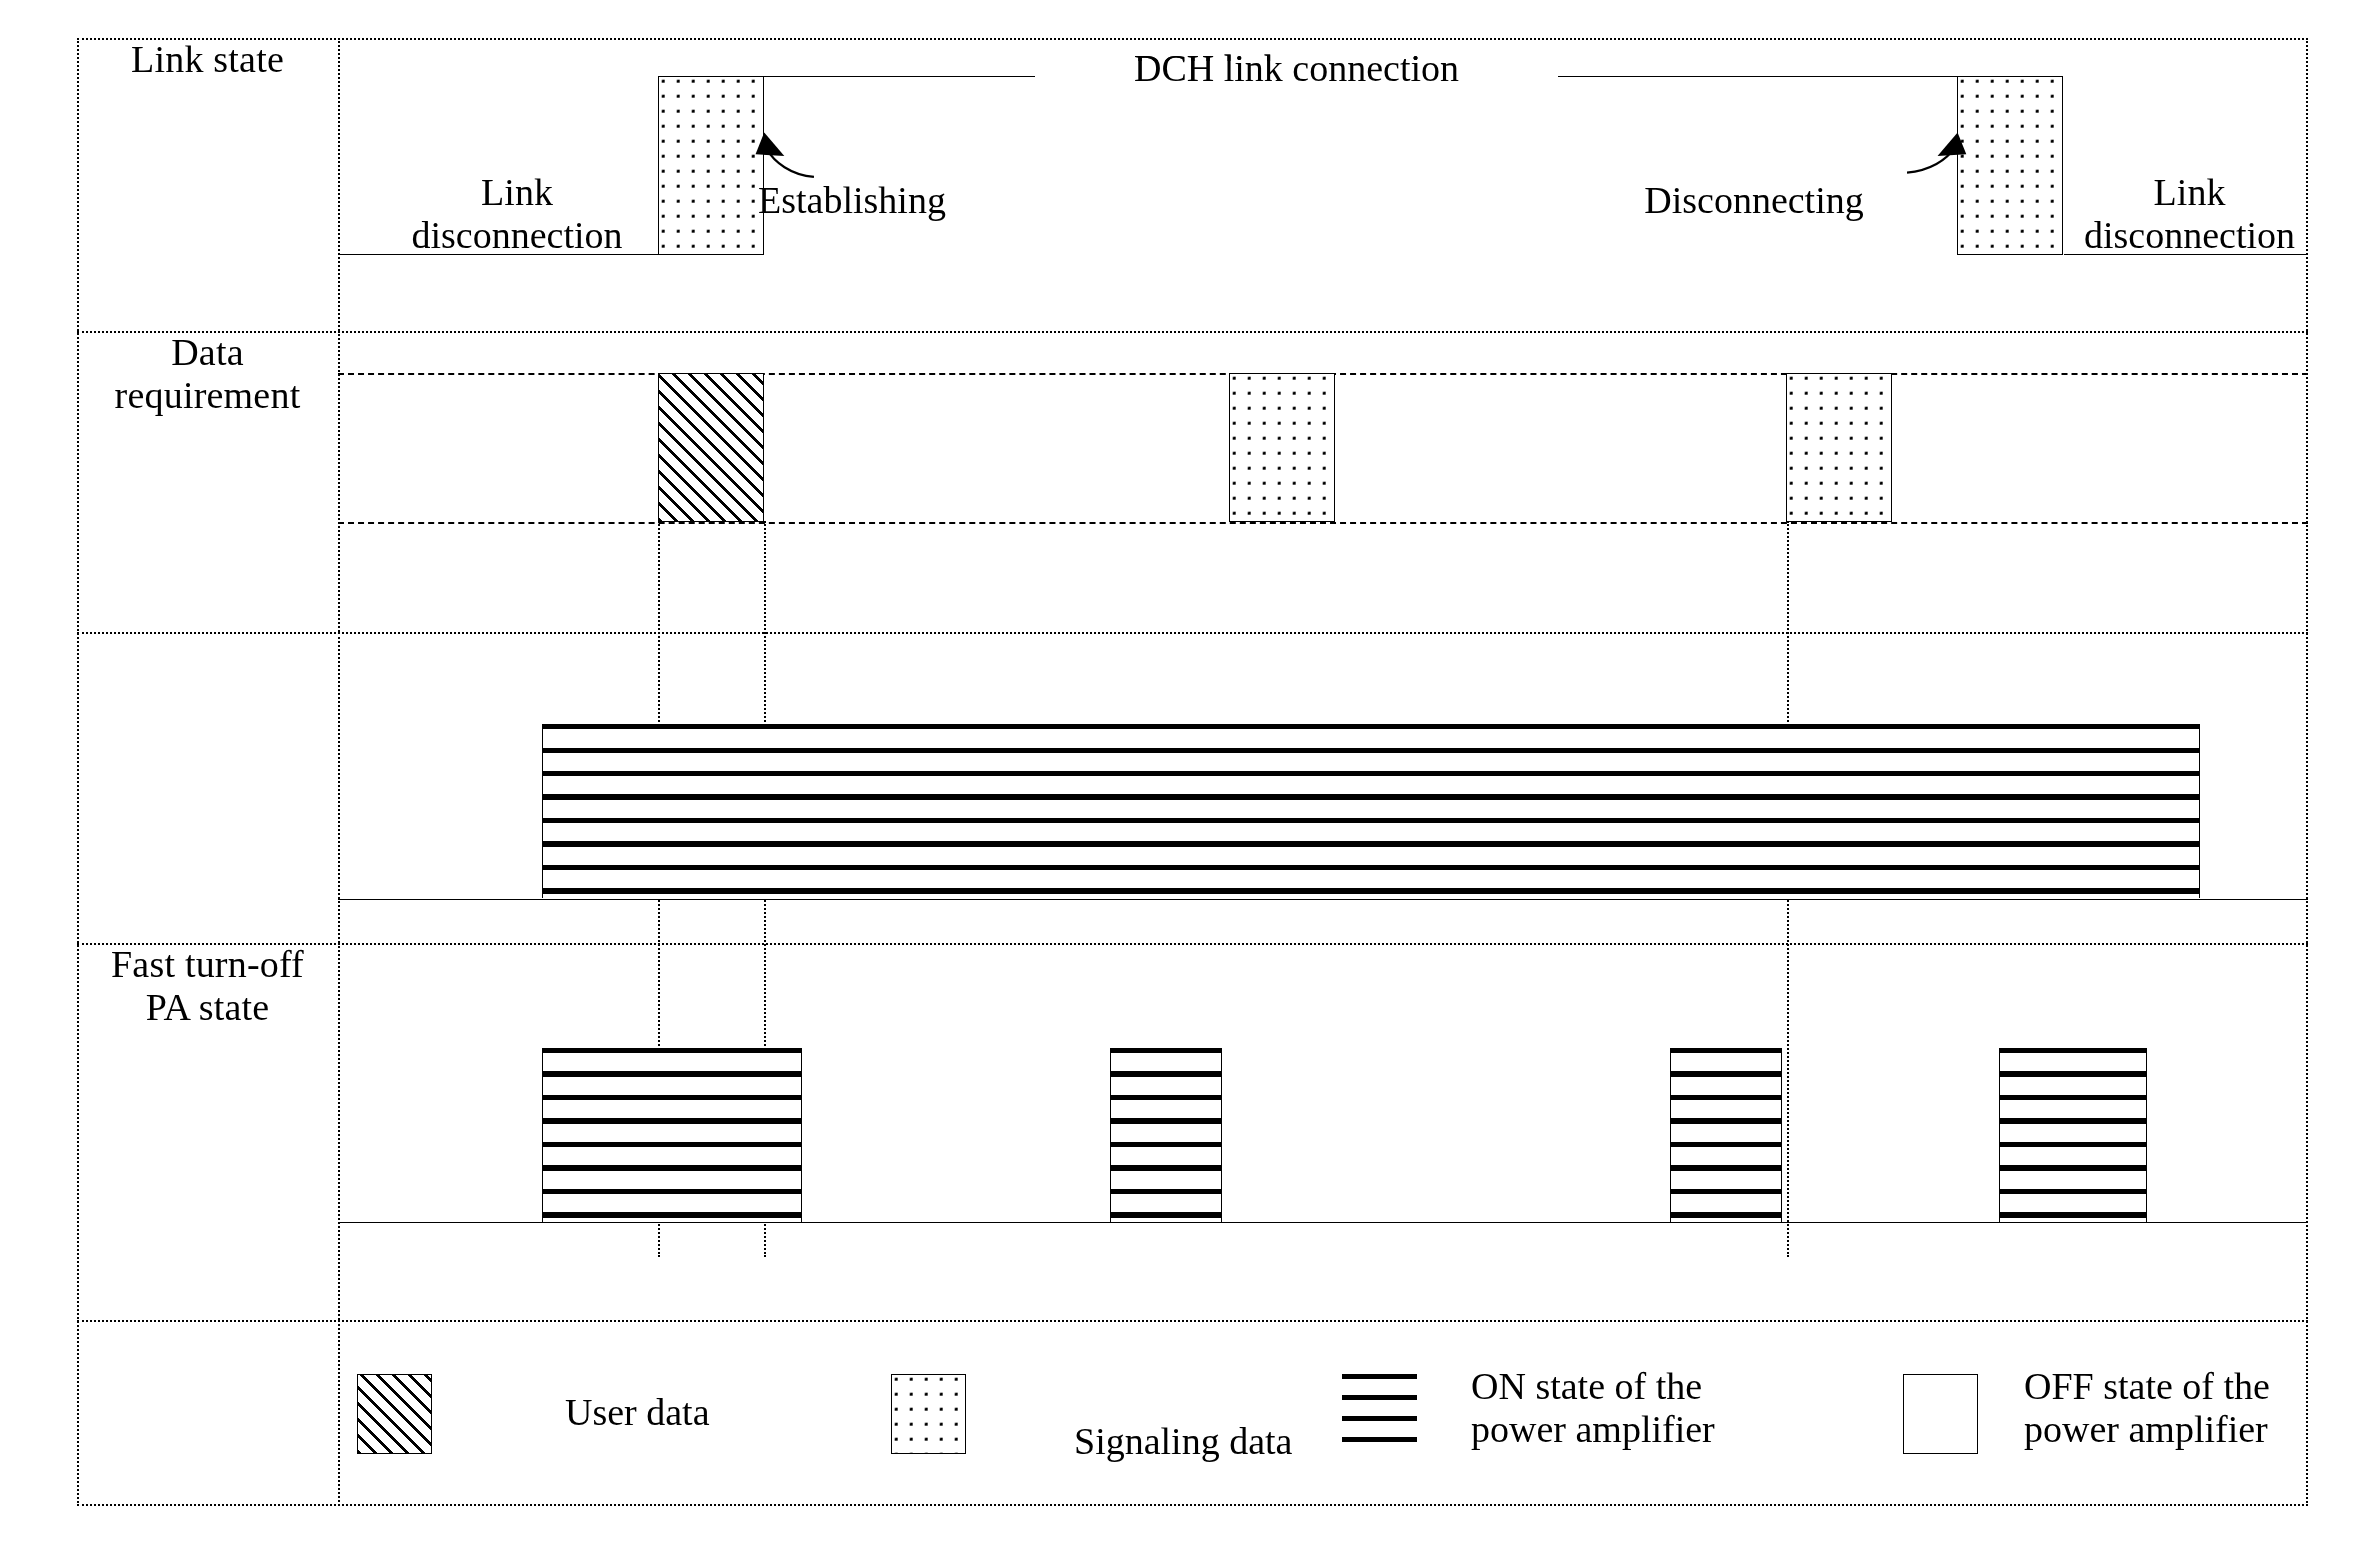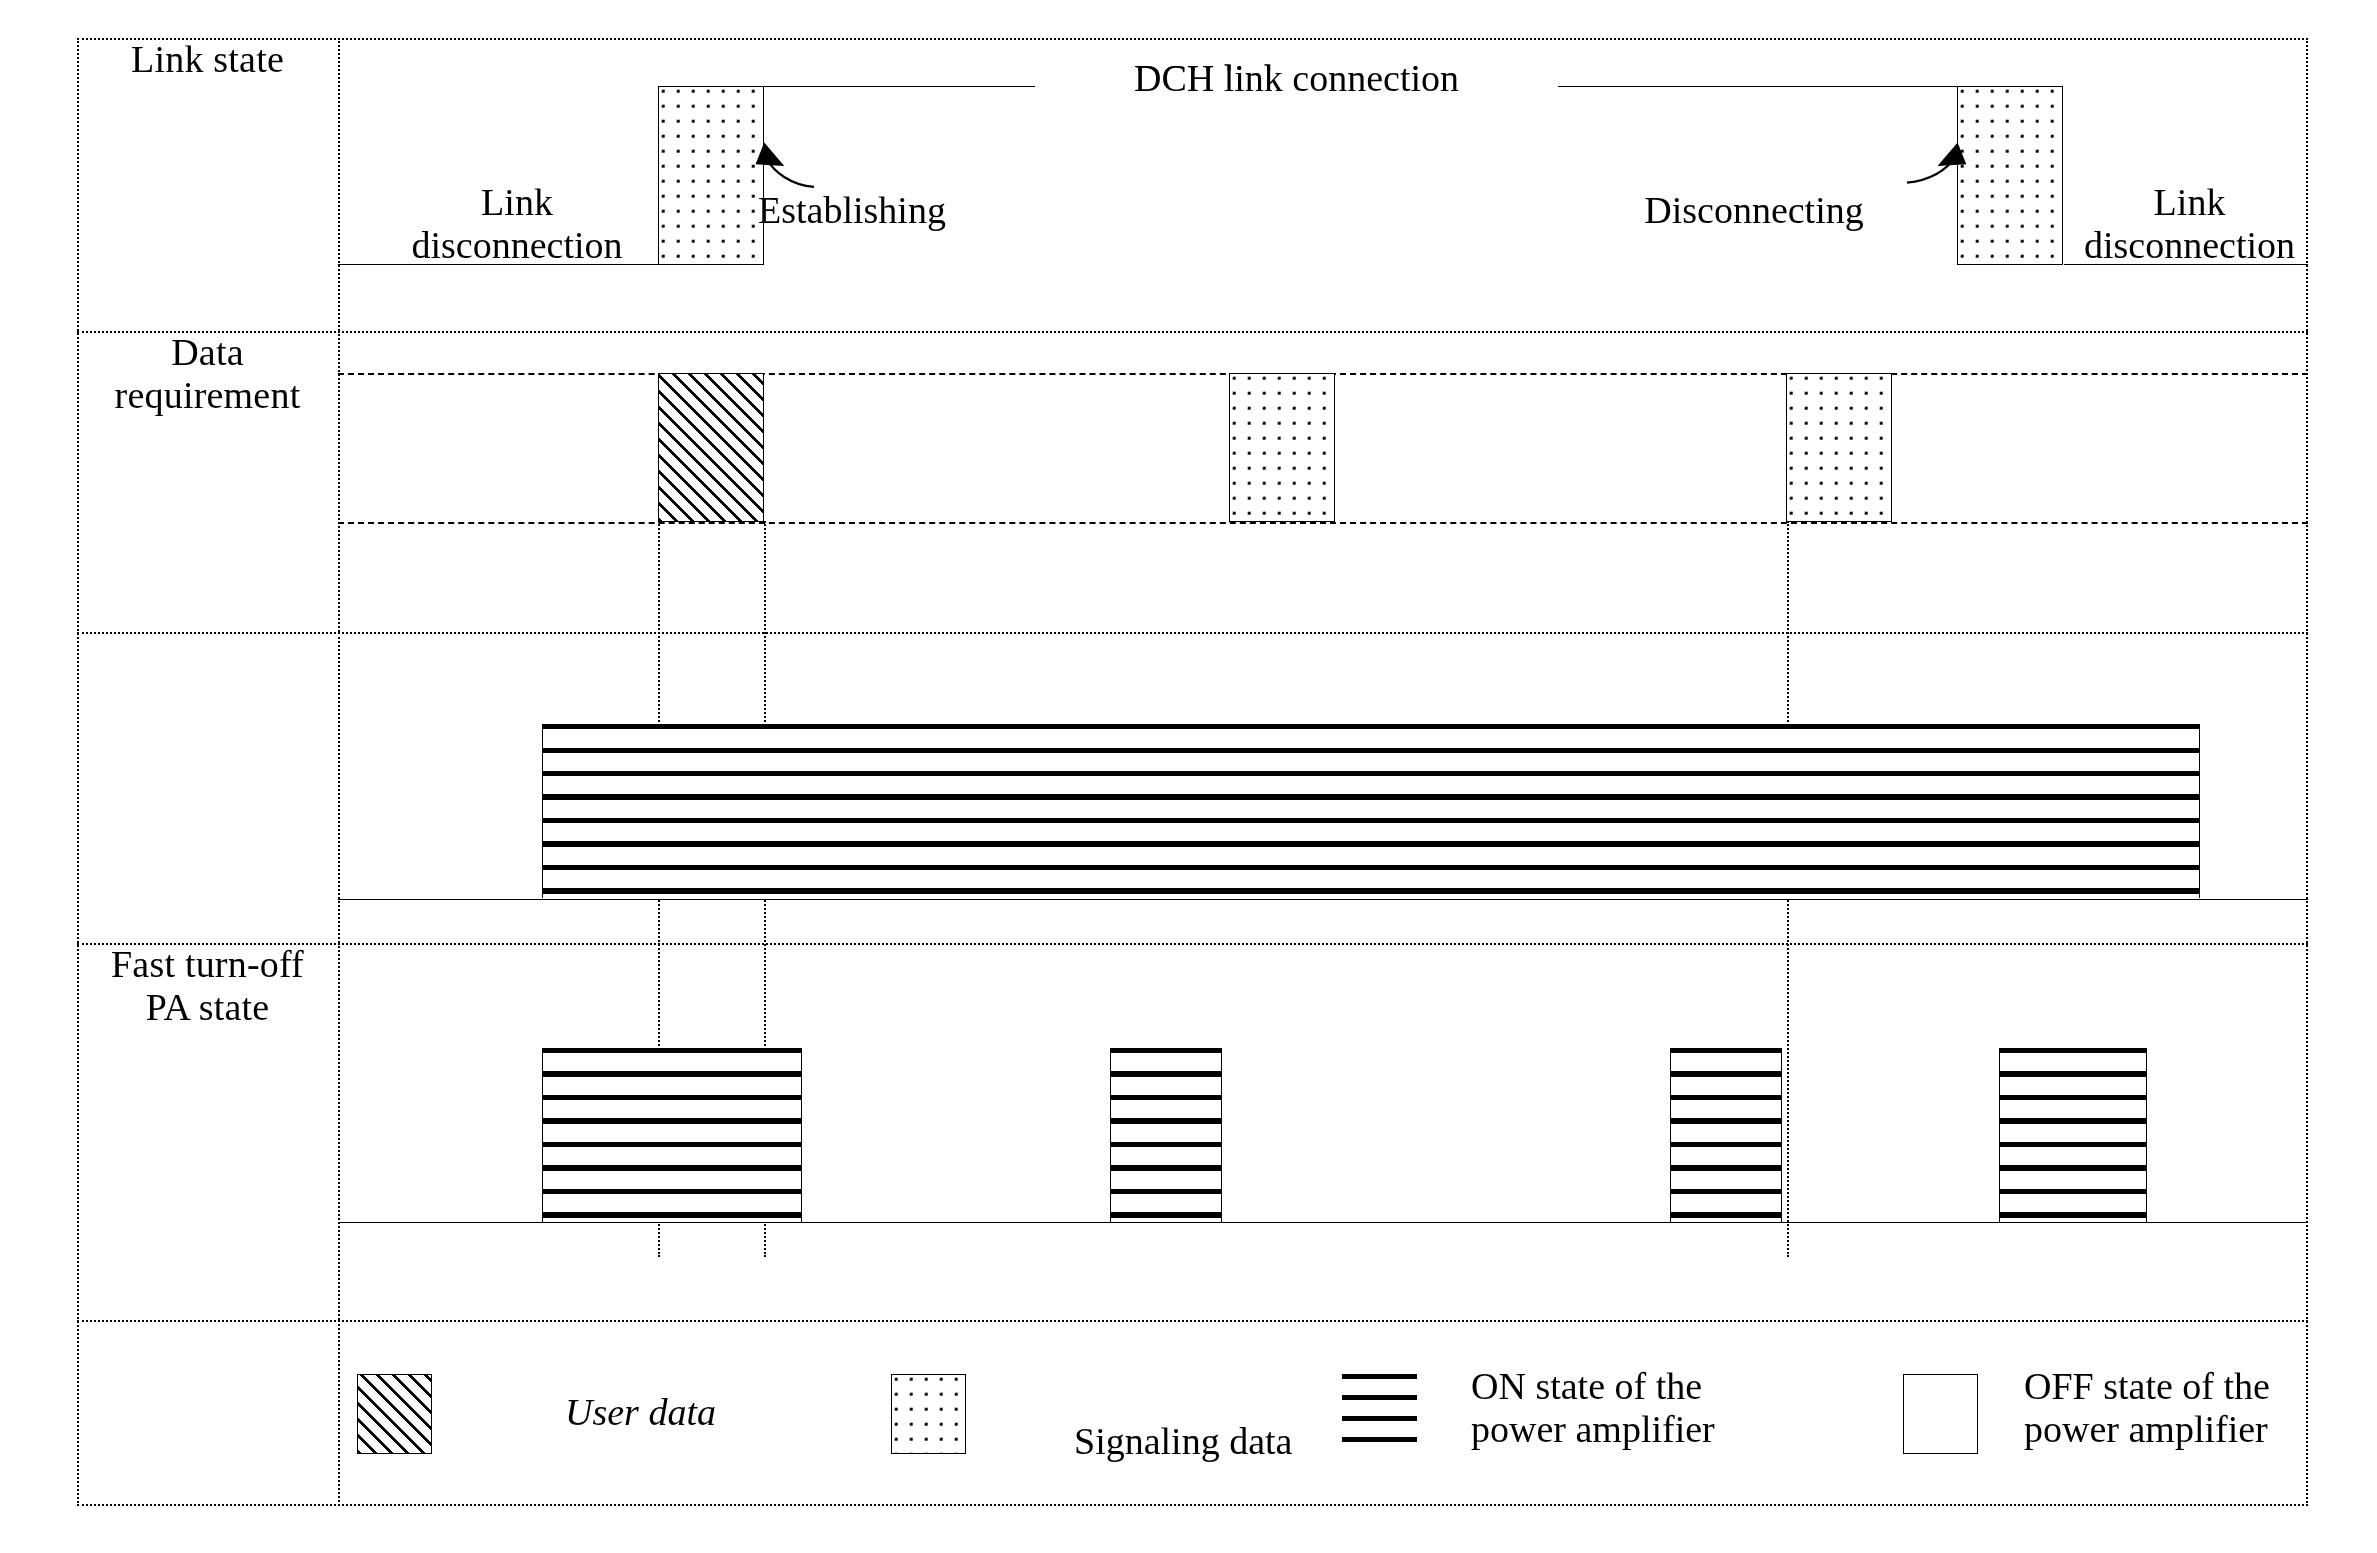--- a/index.html
+++ b/index.html
@@ -173,21 +173,21 @@
   <div class="col-sep" style="top:38px;   height:293px;"></div>
   <div class="col-sep" style="top:331px;  height:301px;"></div>
   <div class="col-sep" style="top:632px;  height:311px;"></div>
   <div class="col-sep" style="top:943px; height:377px;"></div>
   <div class="col-sep" style="top:1320px; height:186px;"></div>
 
   <div class="row-label" style="top:38px; height:293px;">
     <span>Link state</span>
   </div>
 
-  <div class="plot" style="top:50px; height:293px;text-decoration:underline;">
+  <div class="plot" style="top:40px; height:293px;text-decoration:underline;">
 
     <div class="link-base" style="left:0px;   top:214px; width:320px;"></div>
 
     <div class="link-base" style="left:1726px; top:214px; width:244px;"></div>
 
     <div class="link-top" style="left:426px; top:36px; width:1193px;"></div>
 
     <div class="link-box pat-signal" style="left:320px; top:36px; width:106px; height:179px;"></div>
 
     <div class="link-box pat-signal" style="left:1619px; top:36px; width:106px; height:179px;"></div>
@@ -264,21 +264,21 @@
     <div class="pat-on" style="position:absolute; left:204px;  top:105px; width:260px; height:174px;"></div>
     <div class="pat-on" style="position:absolute; left:772px;  top:105px; width:112px; height:174px;"></div>
     <div class="pat-on" style="position:absolute; left:1332px; top:105px; width:112px; height:174px;"></div>
     <div class="pat-on" style="position:absolute; left:1661px; top:105px; width:148px; height:174px;"></div>
   </div>
 
 
   <div class="plot" style="top:1320px; height:186px;">
 
     <div class="legend-swatch pat-user" style="left:19px; top:54px; width:75px; height:80px;"></div>
-    <div class="legend-text" style="left:227px; top:71px; width:288px;font-style:italic;">User data</div>
+    <div class="legend-text" style="left:227px; top:71px; width:288px;">User data</div>
 
     <div class="legend-swatch pat-signal" style="left:553px; top:54px; width:75px; height:80px;"></div>
     <div class="legend-text" style="left:736px; top:71px; width:349px;margin-top:29px;">Signaling data</div>
 
     <div class="legend-swatch" style="left:1004px; top:54px; width:75px; height:80px;
          background-color:#ffffff;
          background-image: repeating-linear-gradient(to bottom,#000 0px,#000 5.2px,#ffffff 5.2px,#ffffff 21px);"></div>
     <div class="legend-text multiline" style="left:1133px; top:45px; width:366px;">
       <div>ON state of the</div>
       <div>power amplifier</div>

